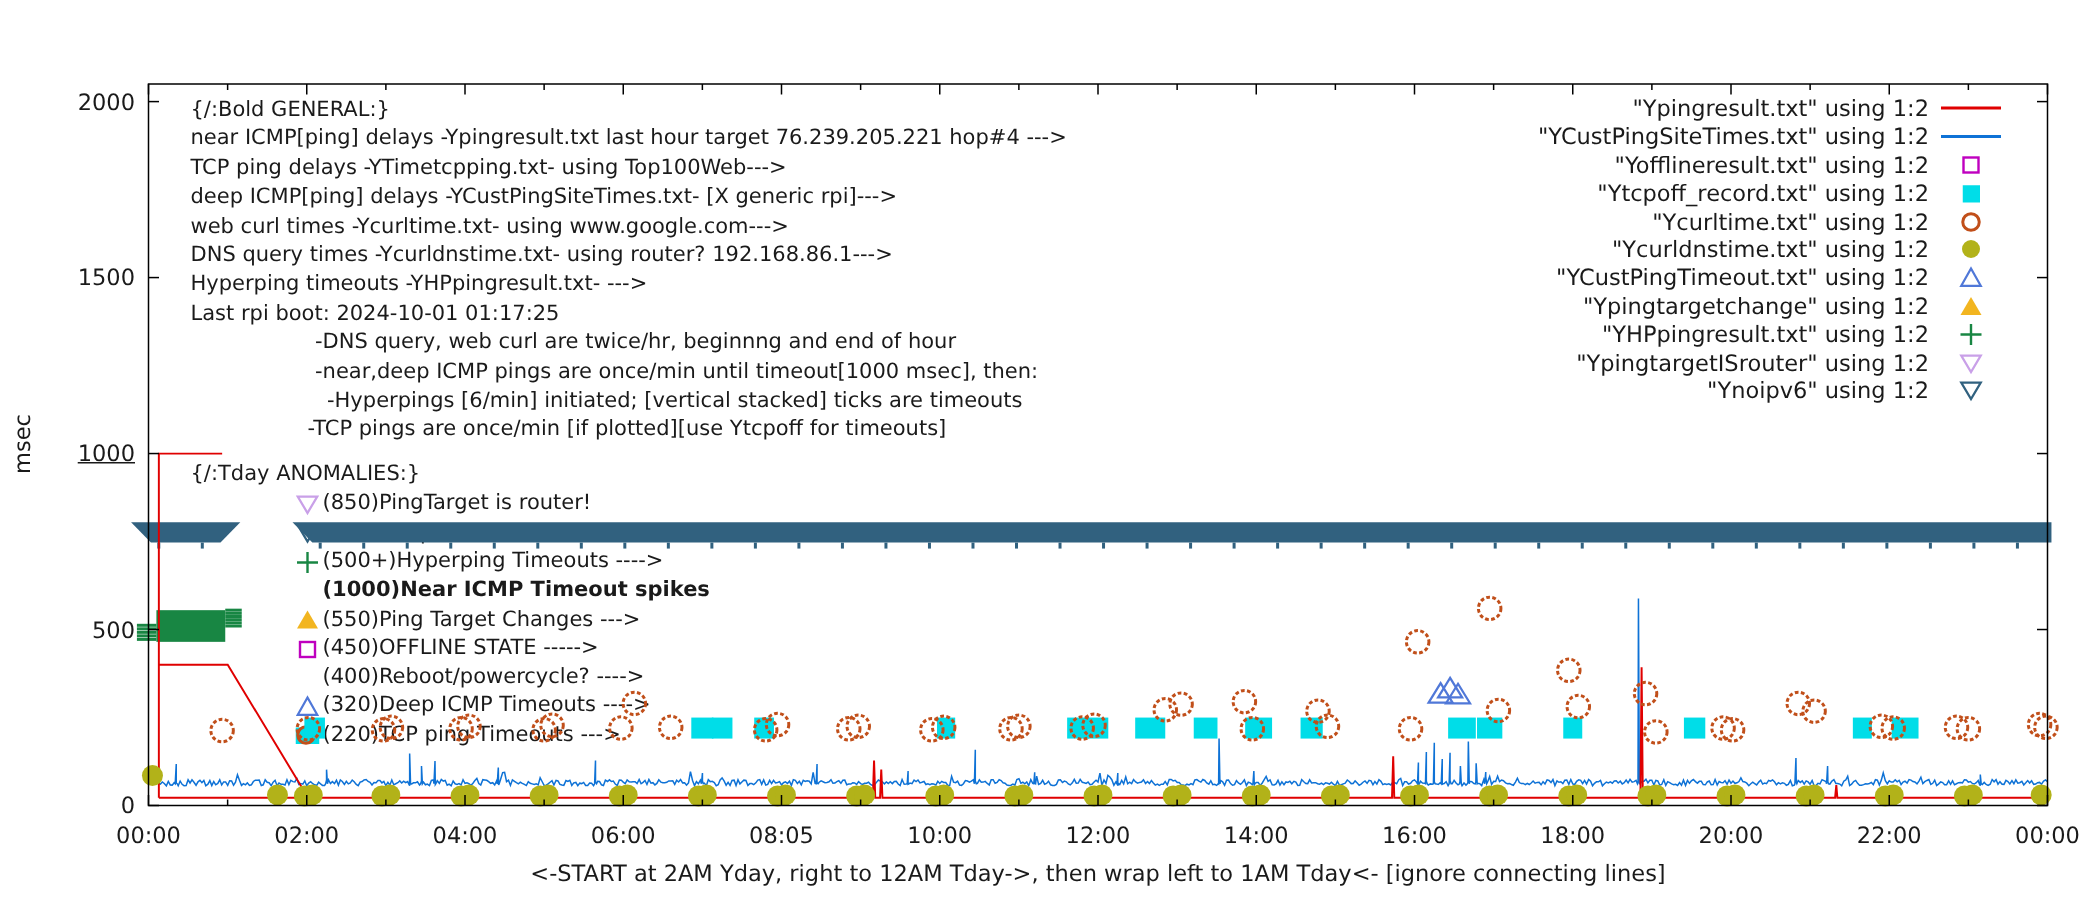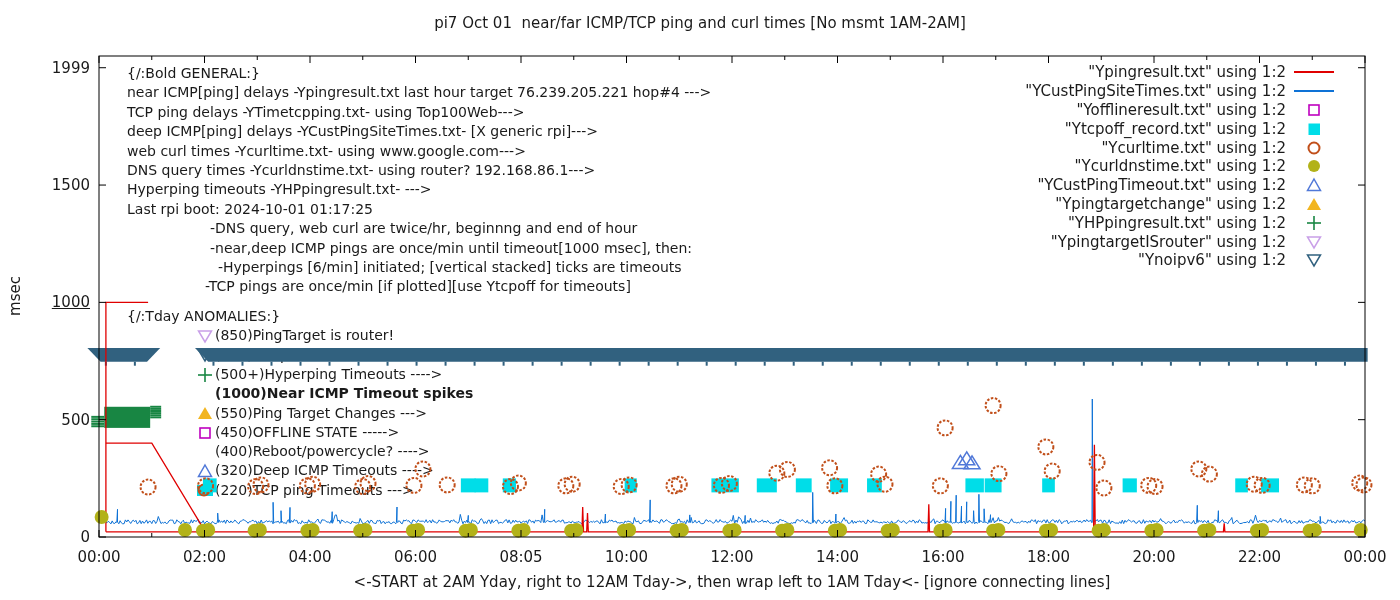--- a/index.html
+++ b/index.html
@@ -19,21 +19,20 @@
   #plot-svg{left:0;top:0;z-index:5;pointer-events:none;}
   .legend{top:63px;right:58px;z-index:6;font-size:15px;}
   .legend-row{display:flex;justify-content:flex-end;align-items:center;height:18.8px;}
   .legend-label{white-space:pre;}
   .legend-marker{width:56px;display:inline-flex;justify-content:center;align-items:center;}
 </style>
 </head>
 <body>
 
 <div class="stage">
-  <div class="abs title">pi7 Oct 01  near/far ICMP/TCP ping and curl times [No msmt 1AM-2AM]</div>
   <div class="abs ylabel">msec</div>
   <div class="abs xlabel">&lt;-START at 2AM Yday, right to 12AM Tday-&gt;, then wrap left to 1AM Tday&lt;- [ignore connecting lines]</div>
 
   <div class="abs notes" style="left:127px;top:64px;" id="general-block"><div class="noteline" style="padding-left: 0px;">{/:Bold GENERAL:}</div><div class="noteline" style="padding-left: 0px;">near ICMP[ping] delays -Ypingresult.txt last hour target 76.239.205.221 hop#4 ---&gt;</div><div class="noteline" style="padding-left: 0px;">TCP ping delays -YTimetcpping.txt- using Top100Web---&gt;</div><div class="noteline" style="padding-left: 0px;">deep ICMP[ping] delays -YCustPingSiteTimes.txt- [X generic rpi]---&gt;</div><div class="noteline" style="padding-left: 0px;">web curl times -Ycurltime.txt- using www.google.com---&gt;</div><div class="noteline" style="padding-left: 0px;">DNS query times -Ycurldnstime.txt- using router? 192.168.86.1---&gt;</div><div class="noteline" style="padding-left: 0px;">Hyperping timeouts -YHPpingresult.txt- ---&gt;</div><div class="noteline" style="padding-left: 0px;">Last rpi boot: 2024-10-01 01:17:25</div><div class="noteline" style="padding-left: 83px;">-DNS query, web curl are twice/hr, beginnng and end of hour</div><div class="noteline" style="padding-left: 83px;">-near,deep ICMP pings are once/min until timeout[1000 msec], then:</div><div class="noteline" style="padding-left: 91px;">-Hyperpings [6/min] initiated; [vertical stacked] ticks are timeouts</div><div class="noteline" style="padding-left: 78px;">-TCP pings are once/min [if plotted][use Ytcpoff for timeouts]</div></div>
   <div class="abs notes" style="left:127px;top:307px;" id="anomalies-block"><div class="noteline">{/:Tday ANOMALIES:}</div><div class="an-item" style="padding-left: 70px;"><span class="an-marker"><svg xmlns="http://www.w3.org/2000/svg" width="16" height="16">
             <polygon points="1.5,3 14.5,3 8,14" fill="none" stroke="#c9a0e8" stroke-width="1.5"></polygon>
           </svg></span><span>(850)PingTarget is router!</span></div><div class="an-item" style="padding-left: 70px;"><span class="an-marker"><svg xmlns="http://www.w3.org/2000/svg" width="16" height="16">
             <polygon points="1.5,3 14.5,3 8,14" fill="none" stroke="#31617f" stroke-width="1.5"></polygon>
           </svg></span><span>(735)No ipv6 fallback</span></div><div class="an-item" style="padding-left: 70px;"><span class="an-marker"><svg xmlns="http://www.w3.org/2000/svg" width="16" height="16">
             <line x1="8" y1="1" x2="8" y2="15" stroke="#188643" stroke-width="1.6"></line>
@@ -47,21 +46,21 @@
           </svg></span><span>(320)Deep ICMP Timeouts ----&gt;</span></div><div class="an-item" style="padding-left: 70px;"><span class="an-marker"><svg xmlns="http://www.w3.org/2000/svg" width="16" height="16">
             <rect x="0" y="3" width="16" height="11" fill="#00dde8"></rect>
             <circle cx="7" cy="8" r="5.5" fill="none" stroke="#c14f1a" stroke-width="2"></circle>
           </svg></span><span>(220)TCP ping Timeouts ---&gt;</span></div></div>
 
   <div id="tick-layer">
       <div class="abs ytick" style="left:20px;top:528px;">0</div>
       <div class="abs ytick" style="left:20px;top:410.6829268292683px;">500</div>
       <div class="abs ytick" style="left:20px;top:293.3658536585366px;text-decoration:underline;">1000</div>
       <div class="abs ytick" style="left:20px;top:176.0487804878049px;">1500</div>
-      <div class="abs ytick" style="left:20px;top:58.73170731707319px;">1999</div>
+      <div class="abs ytick" style="left:20px;top:58.73170731707319px;">2000</div>
       <div class="abs xtick" style="left:67px;top:548px;">00:00</div>
       <div class="abs xtick" style="left:172.5px;top:548px;">02:00</div>
       <div class="abs xtick" style="left:278px;top:548px;">04:00</div>
       <div class="abs xtick" style="left:383.5px;top:548px;">06:00</div>
       <div class="abs xtick" style="left:489px;top:548px;">08:05</div>
       <div class="abs xtick" style="left:594.5px;top:548px;">10:00</div>
       <div class="abs xtick" style="left:700px;top:548px;">12:00</div>
       <div class="abs xtick" style="left:805.5px;top:548px;">14:00</div>
       <div class="abs xtick" style="left:911px;top:548px;">16:00</div>
       <div class="abs xtick" style="left:1016.5px;top:548px;">18:00</div>

